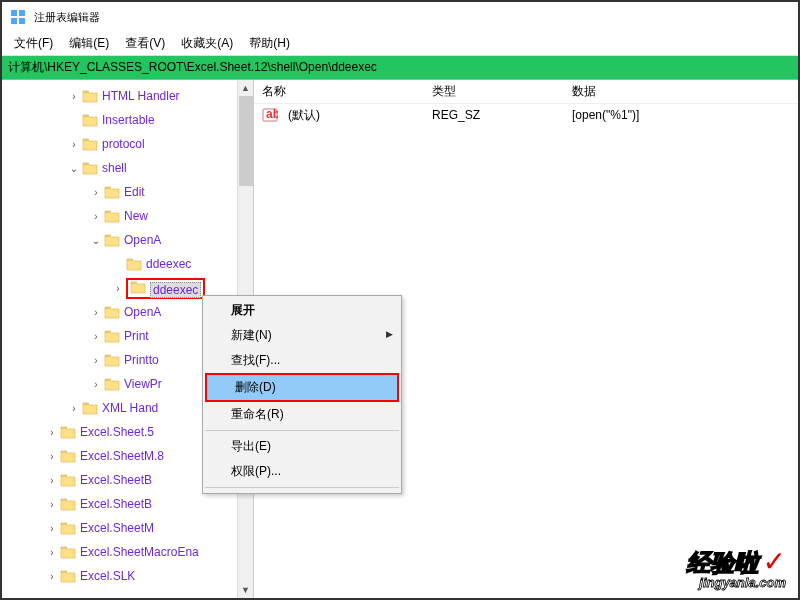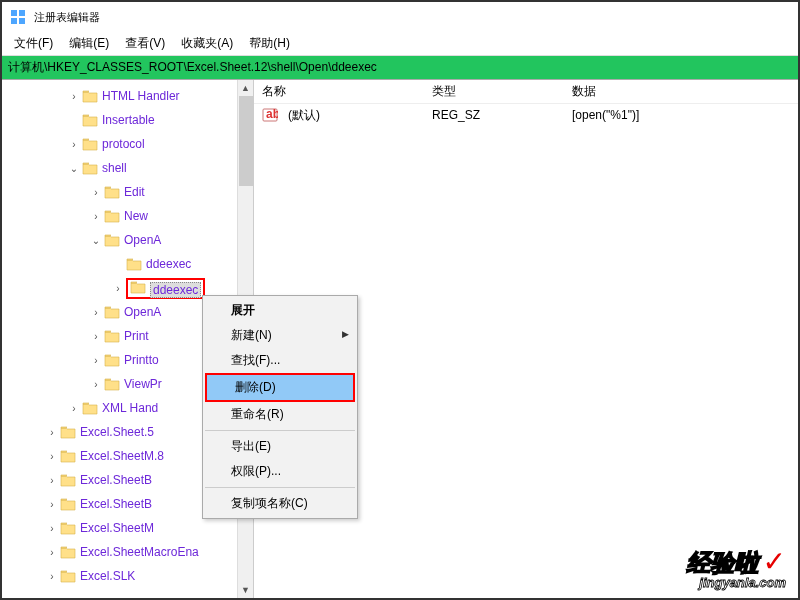--- a/index.html
+++ b/index.html
@@ -29,21 +29,21 @@
 .vscroll .thumb { position:absolute; top:16px; width:14px; left:1px; height:90px; background:#ccc; }
 .list-pane { flex:1; position:relative; }
 .list-header { display:flex; height:24px; align-items:center; border-bottom:1px solid #eee; }
 .list-header .col { padding:2px 8px; color:#000; }
 .list-row { display:flex; height:22px; align-items:center; }
 .list-row .col { padding:0 8px; color:#000; display:flex; align-items:center; }
 .col-name { width:170px; }
 .col-type { width:140px; }
 .string-icon { width:22px; height:16px; margin-right:4px; display:inline-block; }
 .string-icon svg { width:16px; height:16px; }
-.context-menu { position:absolute; left:200px; top:293px; width:156px; background:#f2f2f2; border:1px solid #aaa; box-shadow:2px 2px 4px rgba(0,0,0,0.2); z-index:10; padding:2px 0; }
+.context-menu { position:absolute; left:200px; top:293px; width:200px; background:#f2f2f2; border:1px solid #aaa; box-shadow:2px 2px 4px rgba(0,0,0,0.2); z-index:10; padding:2px 0; }
 .context-menu .mi { padding:4px 24px 4px 28px; color:#000; position:relative; }
 .context-menu .mi.sub::after { content:"▶"; position:absolute; right:8px; font-size:9px; color:#333; top:6px; }
 .context-menu .mi.highlight { background:#91c9f7; }
 .context-menu .sep { height:1px; background:#ccc; margin:3px 2px; }
 .delete-wrap { border:2px solid #ff0000; margin:0 2px; }
 .watermark { position:absolute; right:12px; bottom:8px; text-align:right; z-index:20; }
 .wm-main { font-size:24px; font-weight:bold; color:#fff; -webkit-text-stroke:1.5px #000; font-style:italic;margin-top:24px; }
 .wm-check { color:#e60000; font-size:28px; margin-left:4px; }
 .wm-sub { font-size:13px; font-style:italic; font-weight:bold; color:#fff; -webkit-text-stroke:0.8px #000; margin-top:-4px; }
 </style>
@@ -342,21 +342,20 @@
   <div class="mi sub">新建(N)</div>
   <div class="mi">查找(F)...</div>
   <div class="delete-wrap">
     <div class="mi highlight">删除(D)</div>
   </div>
   <div class="mi">重命名(R)</div>
   <div class="sep"></div>
   <div class="mi">导出(E)</div>
   <div class="mi">权限(P)...</div>
   <div class="sep"></div>
-  <div class="mi">复制项名称(C)</div>
 </div>
 
 <div class="watermark">
   <div>
     <span class="wm-main">经验啦</span><span class="wm-check">✓</span>
   </div>
   <div class="wm-sub">jingyanla.com</div>
 </div>
 
 </body></html>

